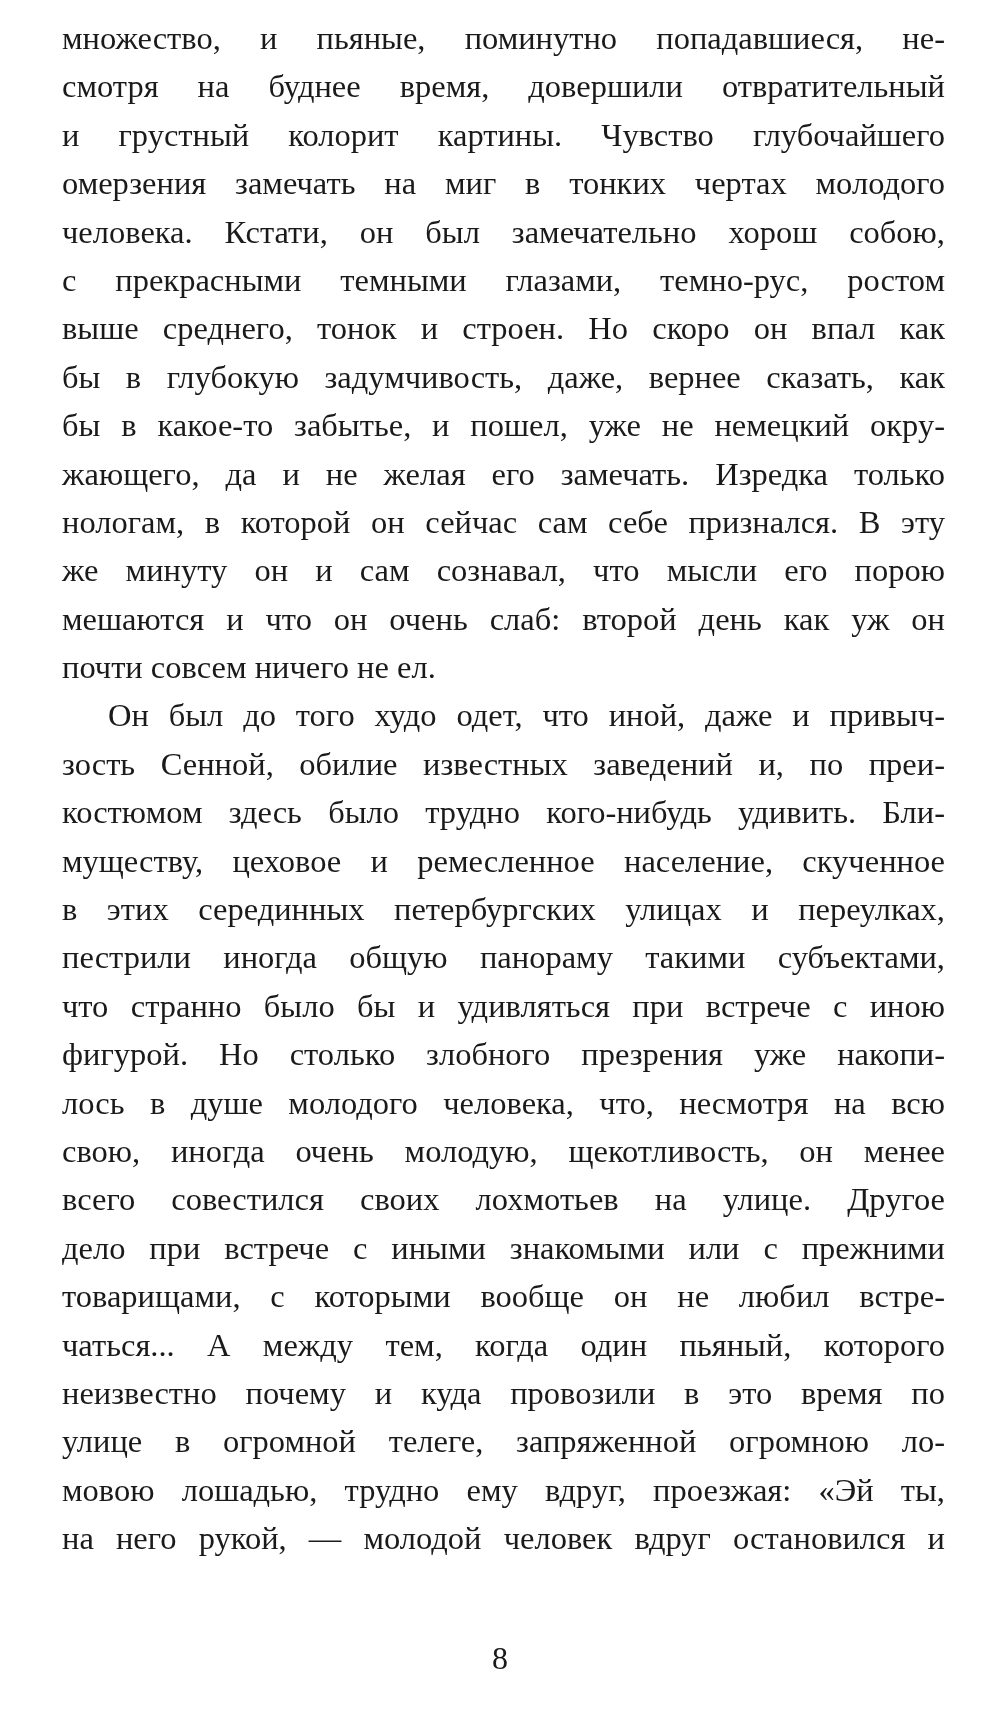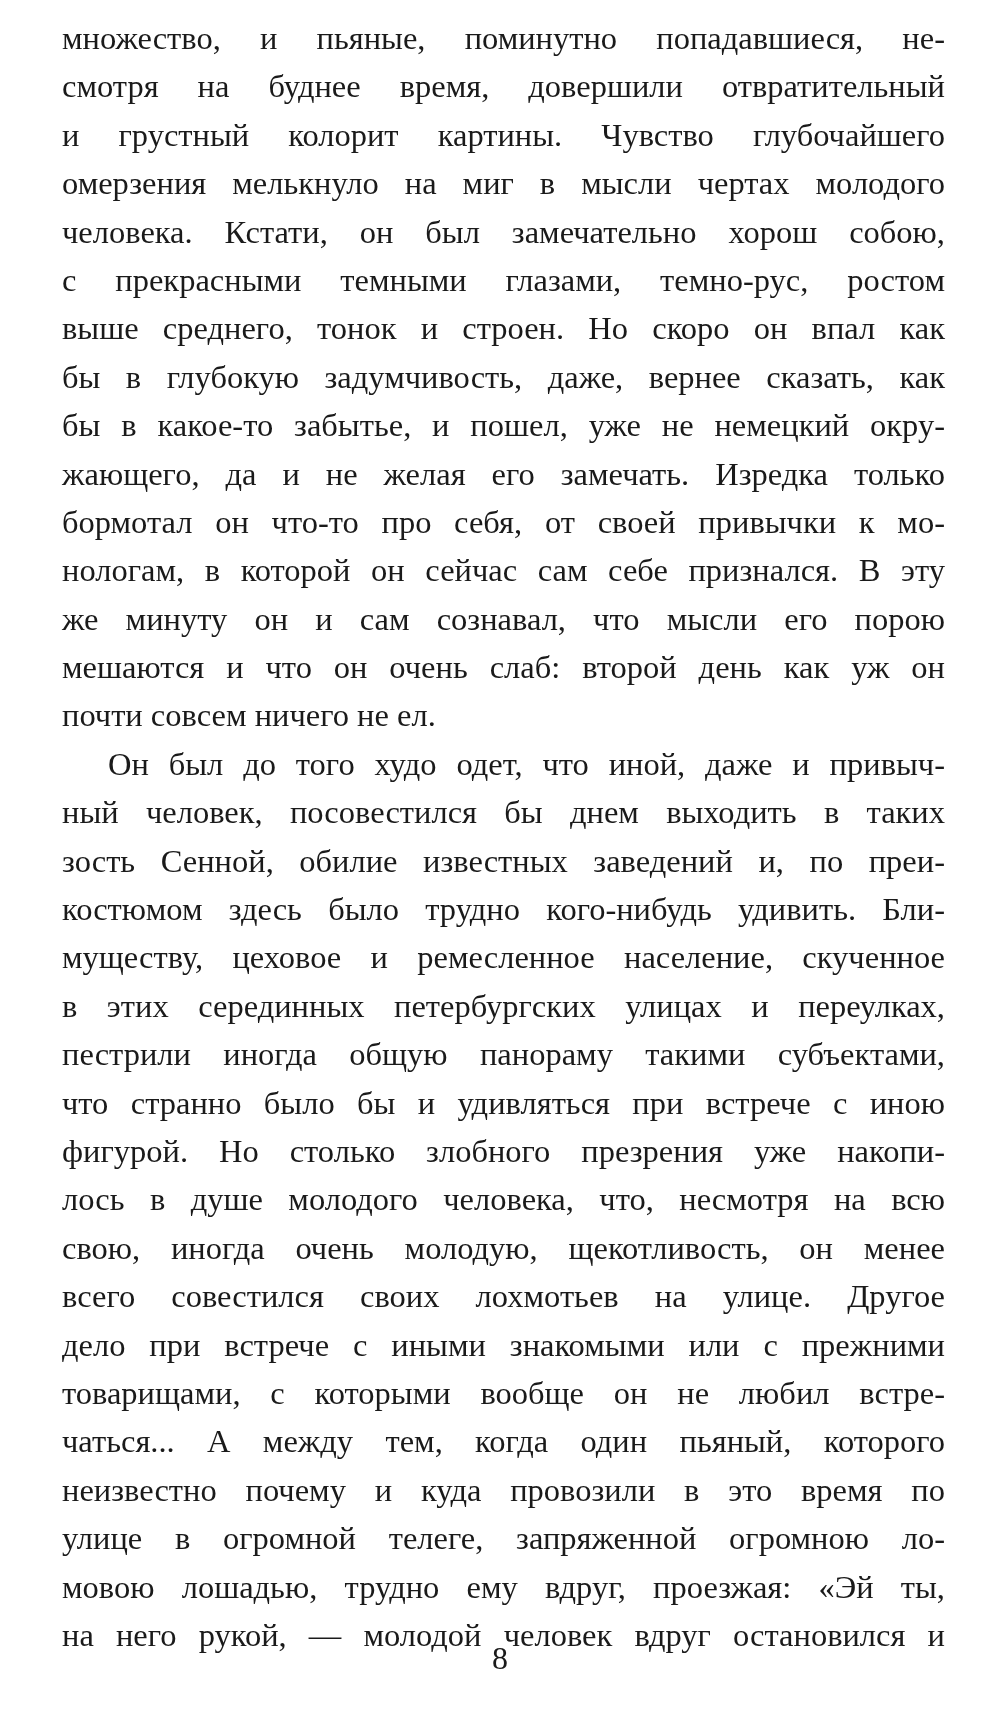--- a/index.html
+++ b/index.html
@@ -30,37 +30,35 @@
 </head>
 <body>
 
 <div class="page">
   <div class="text-block">
 
     <div>
       <span class="line">множество, и пьяные, поминутно попадавшиеся, не-</span>
       <span class="line">смотря на буднее время, довершили отвратительный</span>
       <span class="line">и грустный колорит картины. Чувство глубочайшего</span>
-      <span class="line">омерзения мелькнуло на миг в мысли чертах молодого</span>
+      <span class="line">омерзения замечать на миг в тонких чертах молодого</span>
       <span class="line">человека. Кстати, он был замечательно хорош собою,</span>
       <span class="line">с прекрасными темными глазами, темно-рус, ростом</span>
       <span class="line">выше среднего, тонок и строен. Но скоро он впал как</span>
       <span class="line">бы в глубокую задумчивость, даже, вернее сказать, как</span>
       <span class="line">бы в какое-то забытье, и пошел, уже не немецкий окру-</span>
       <span class="line">жающего, да и не желая его замечать. Изредка только</span>
-      <span class="line">бормотал он что-то про себя, от своей привычки к мо-</span>
       <span class="line">нологам, в которой он сейчас сам себе признался. В эту</span>
       <span class="line">же минуту он и сам сознавал, что мысли его порою</span>
       <span class="line">мешаются и что он очень слаб: второй день как уж он</span>
       <span class="line last">почти совсем ничего не ел.</span>
     </div>
 
     <div>
       <span class="line indent">Он был до того худо одет, что иной, даже и привыч-</span>
-      <span class="line">ный человек, посовестился бы днем выходить в таких</span>
       <span class="line">зость Сенной, обилие известных заведений и, по преи-</span>
       <span class="line">костюмом здесь было трудно кого-нибудь удивить. Бли-</span>
       <span class="line">муществу, цеховое и ремесленное население, скученное</span>
       <span class="line">в этих серединных петербургских улицах и переулках,</span>
       <span class="line">пестрили иногда общую панораму такими субъектами,</span>
       <span class="line">что странно было бы и удивляться при встрече с иною</span>
       <span class="line">фигурой. Но столько злобного презрения уже накопи-</span>
       <span class="line">лось в душе молодого человека, что, несмотря на всю</span>
       <span class="line">свою, иногда очень молодую, щекотливость, он менее</span>
       <span class="line">всего совестился своих лохмотьев на улице. Другое</span>

